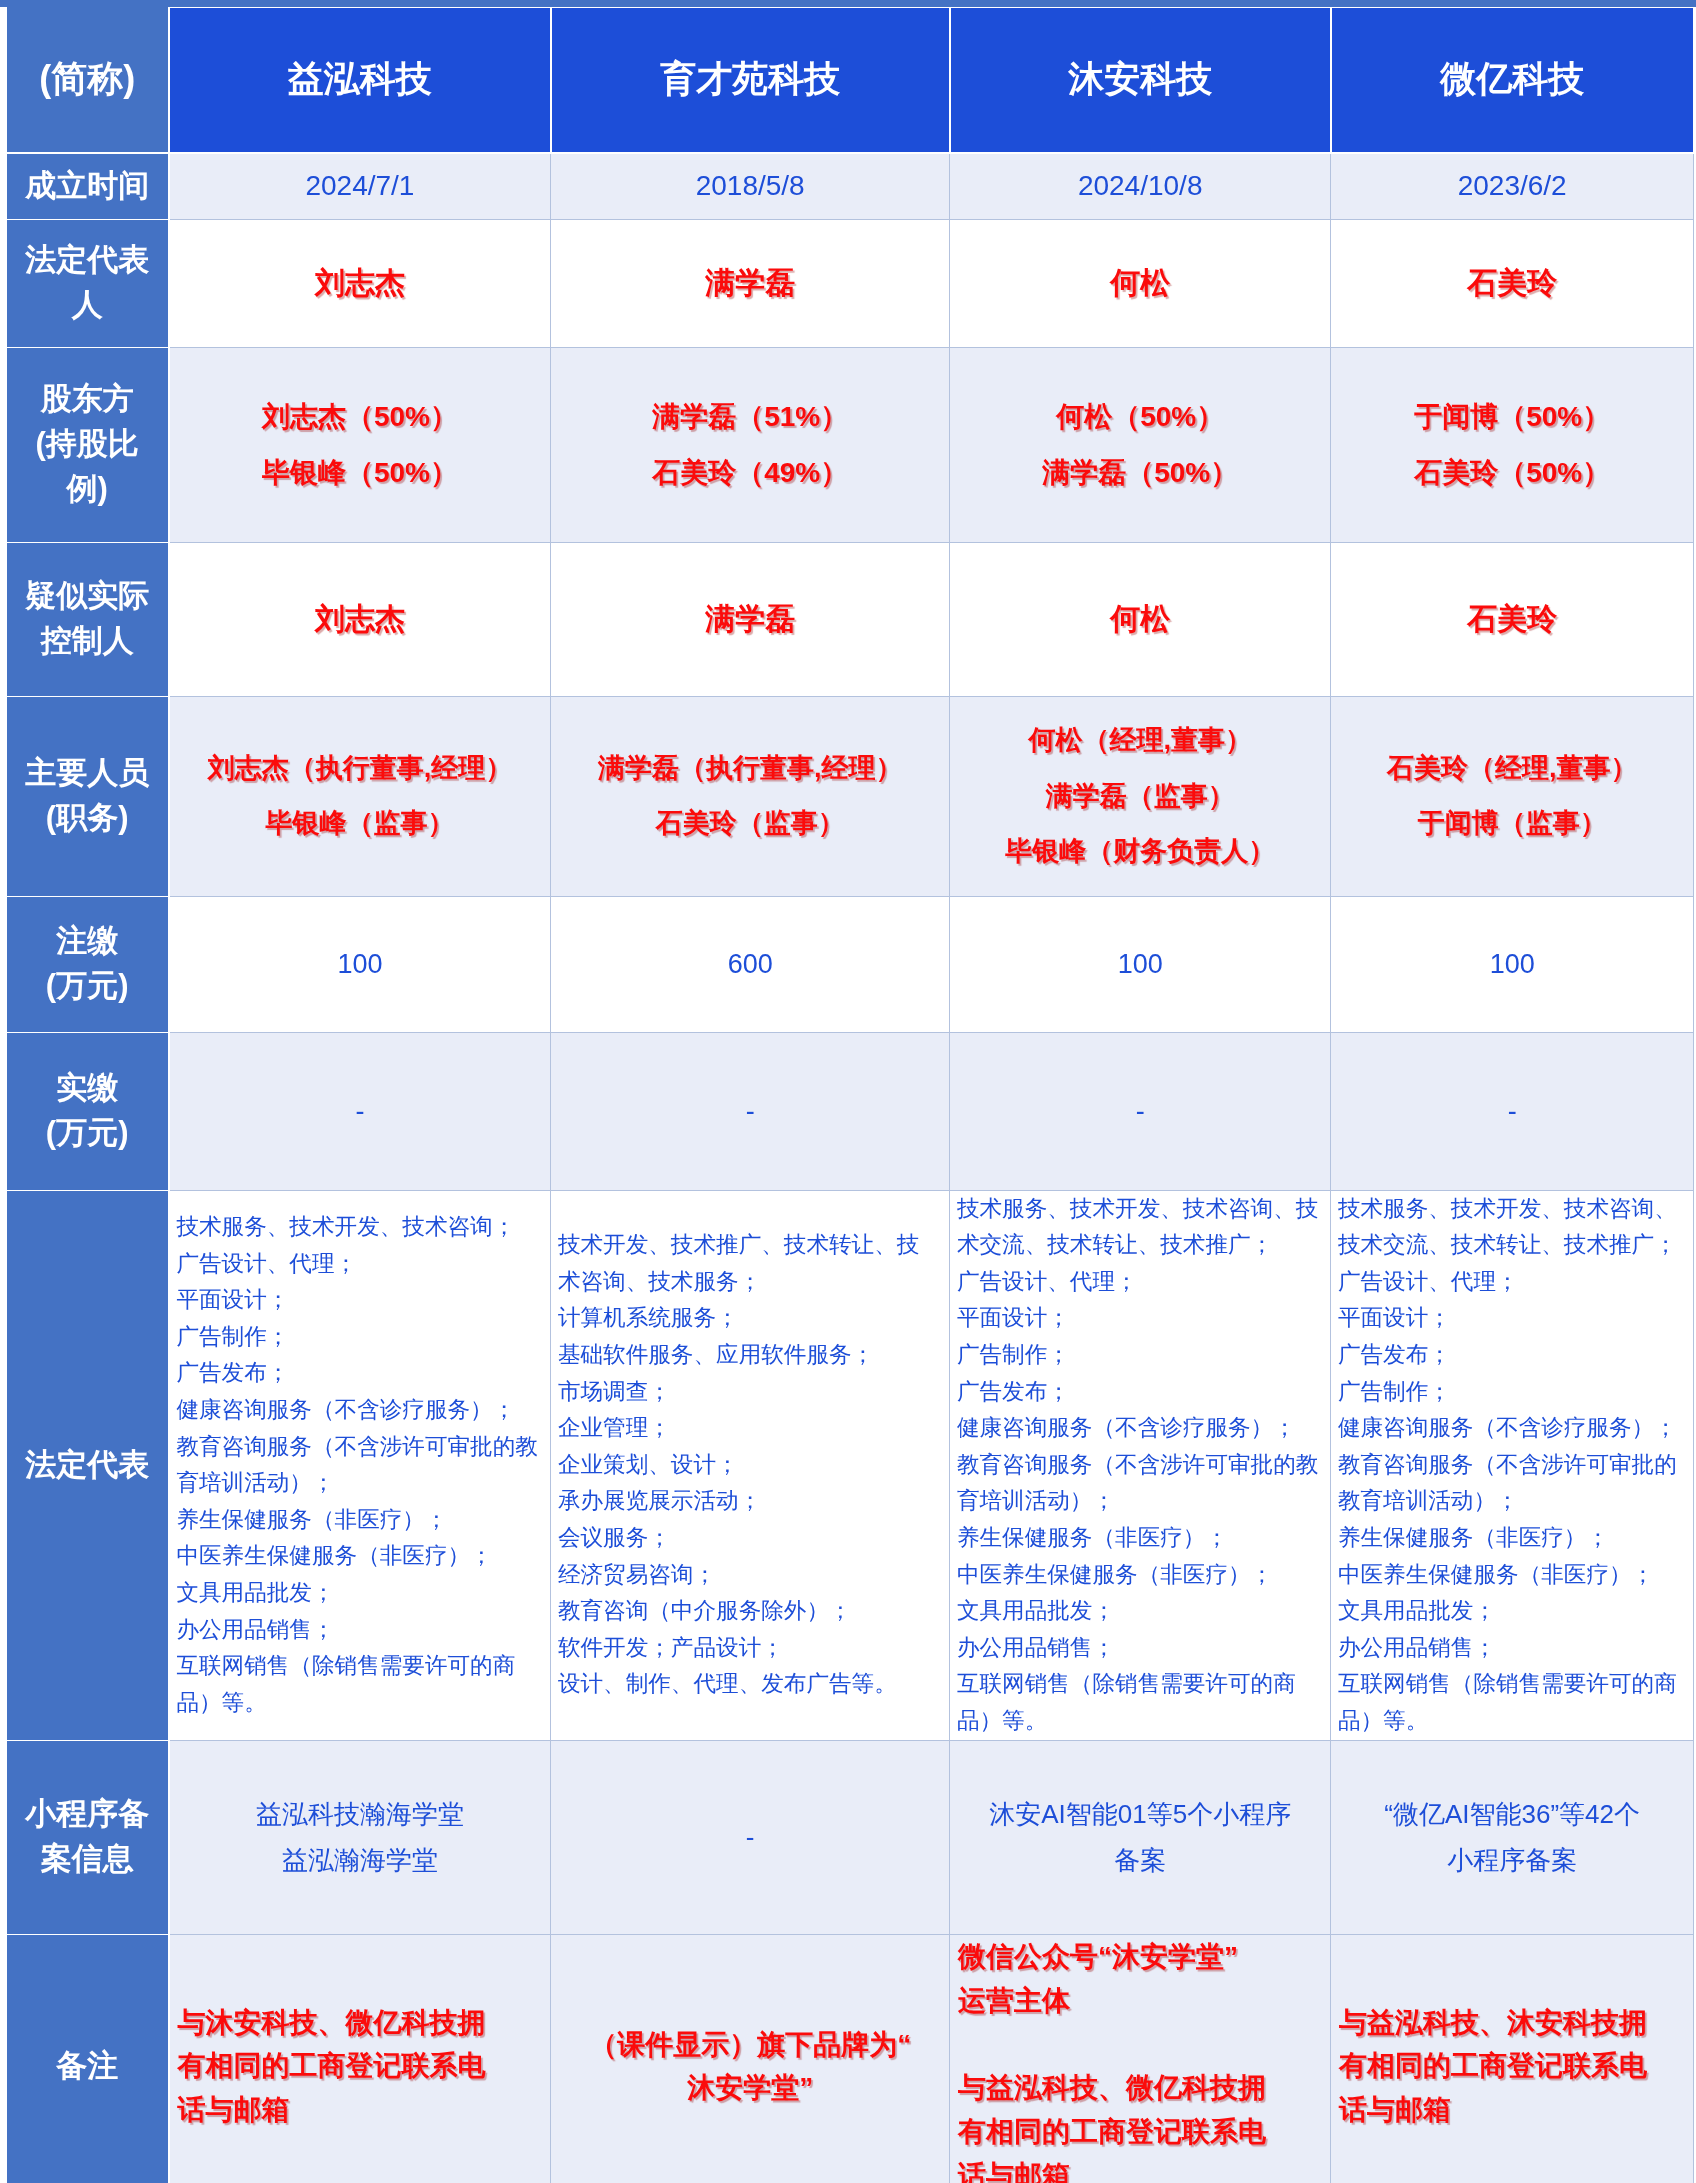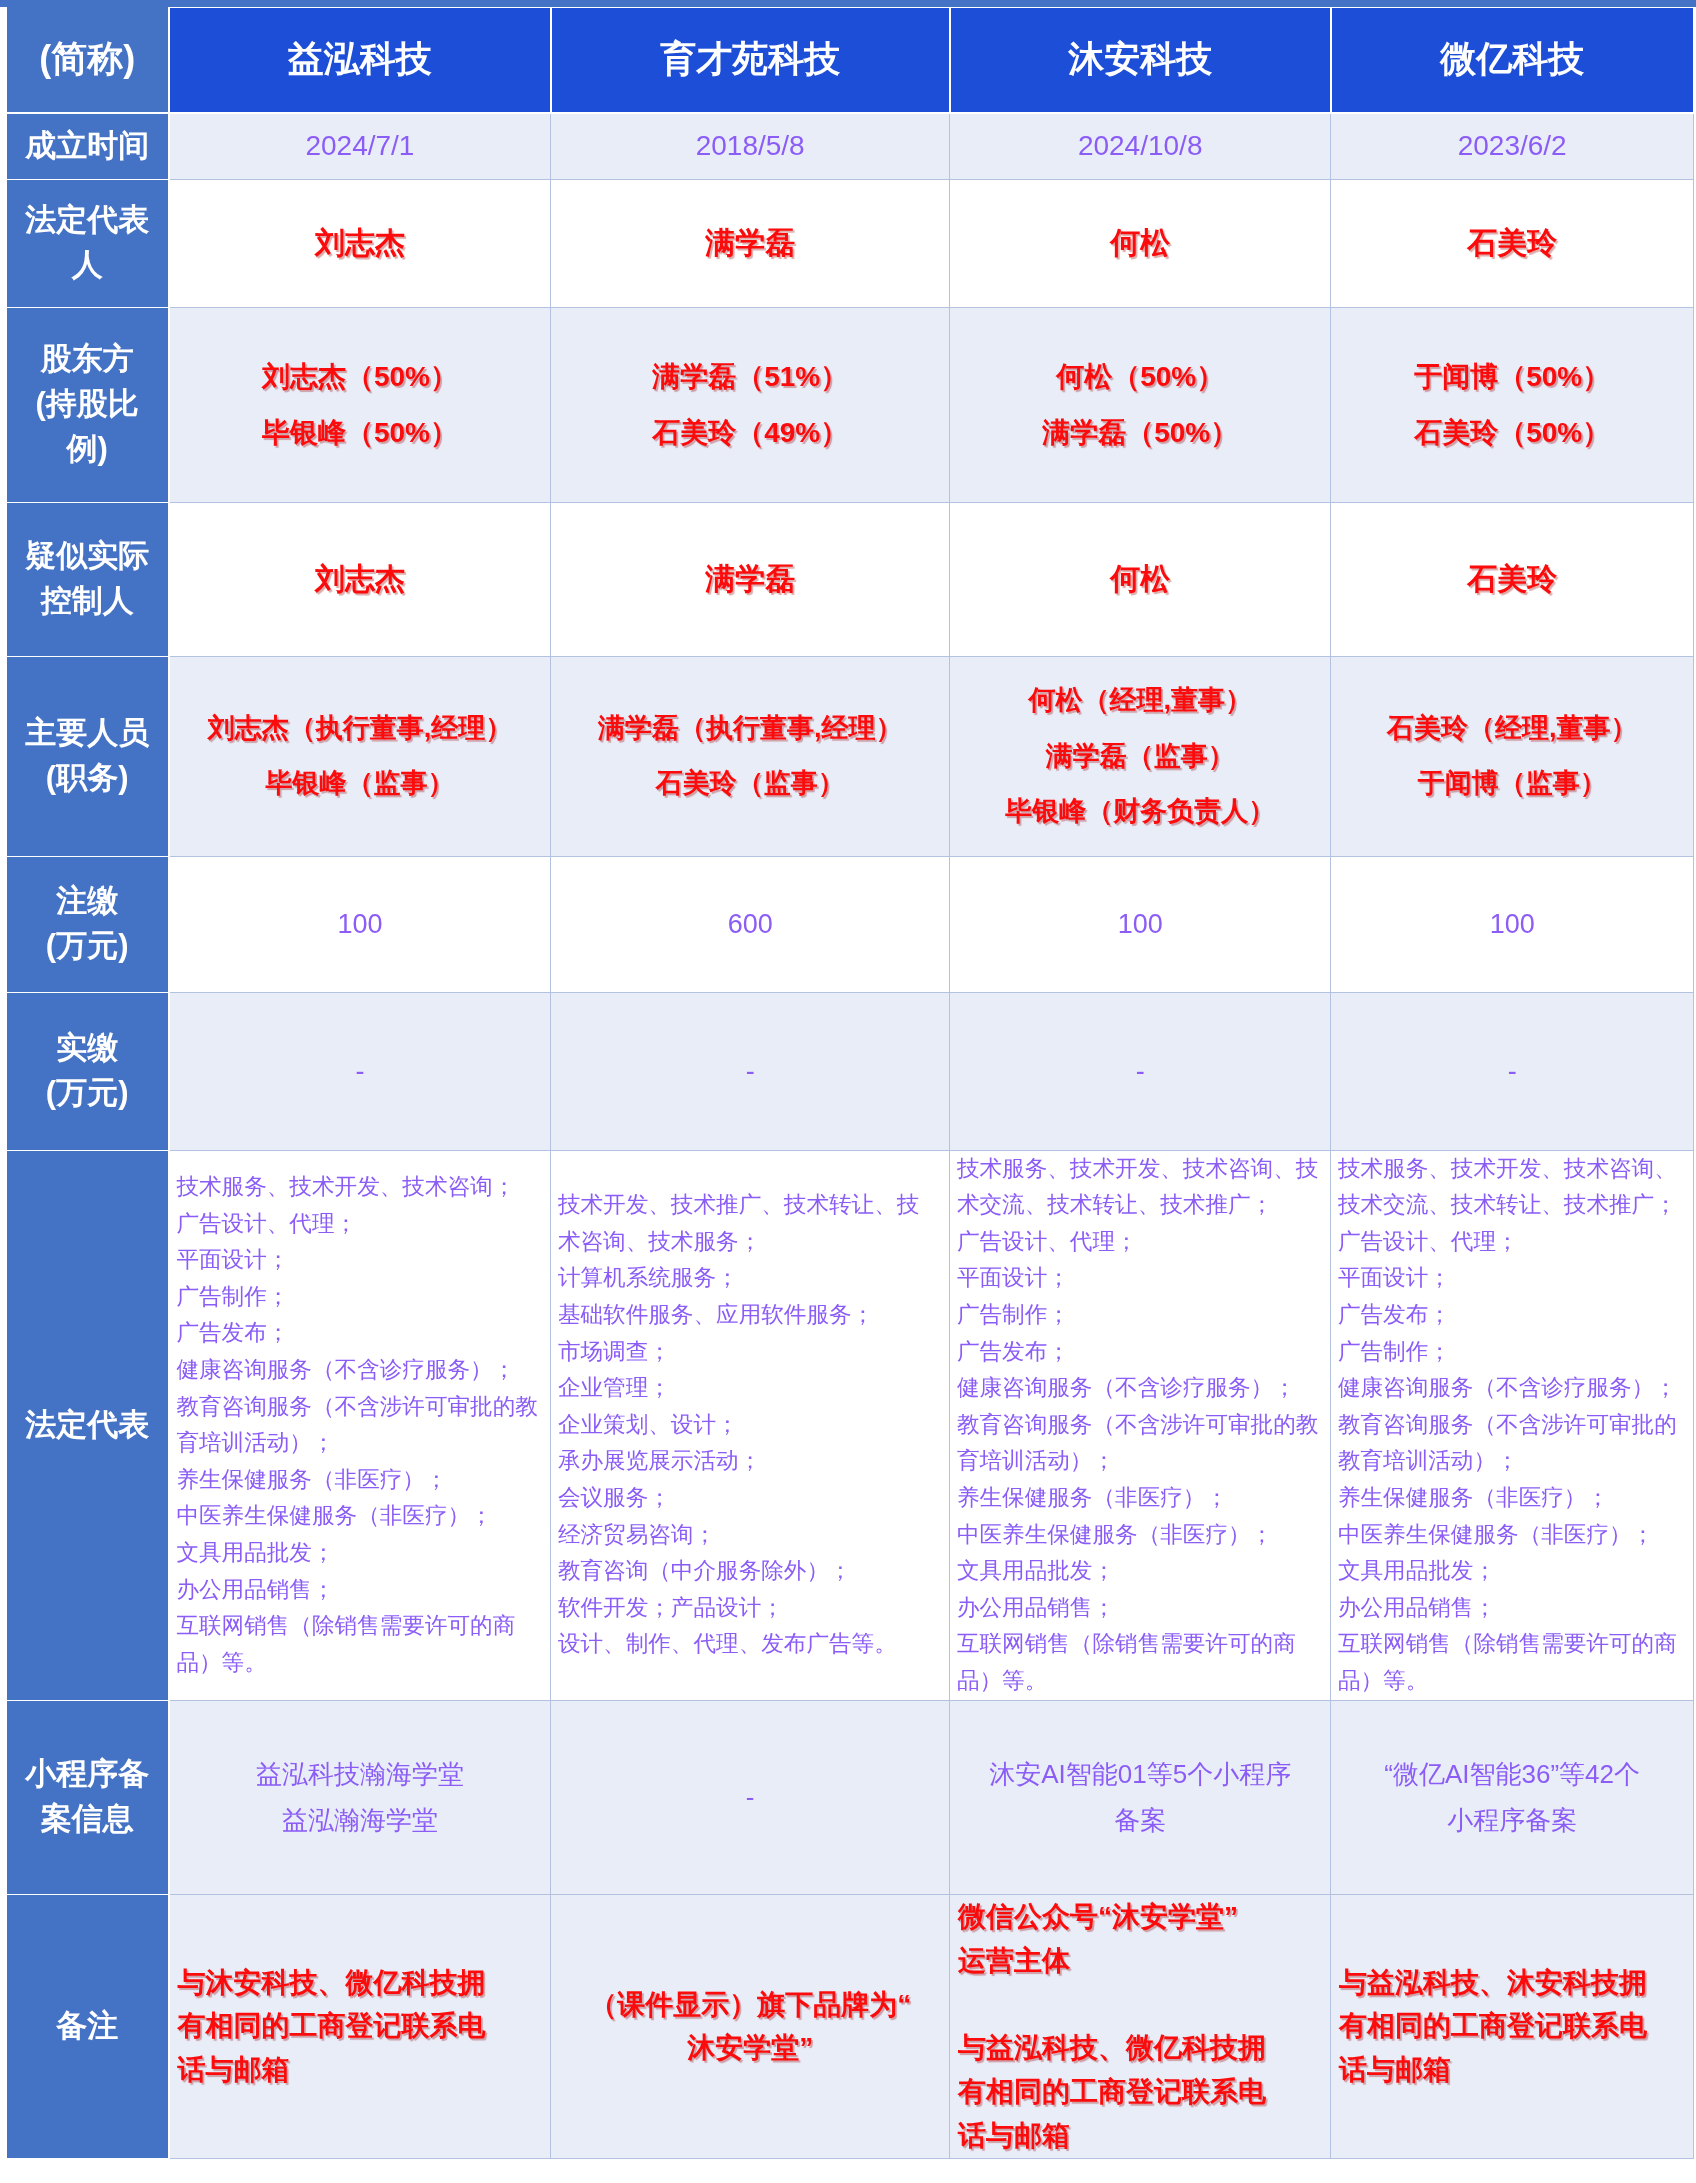--- a/index.html
+++ b/index.html
@@ -13,37 +13,37 @@
         border-right:2.9px solid #ffffff;border-bottom:2.9px solid #ffffff;border-top:1.9px solid #ffffff;}
   th.hl{background:#4472C4;color:#ffffff;font-weight:bold;font-size:36px;
         border-right:2.9px solid #ffffff;border-bottom:2.9px solid #ffffff;}
   
   td.lbl{background:#4472C4;color:#ffffff;font-weight:bold;font-size:31px;line-height:1.45;
          white-space:pre-line;border-right:2.9px solid #ffffff;border-bottom:1.4px solid rgba(255,255,255,0.55);}
   
   td.c{border:1.4px solid #b3c2de;white-space:pre-line;}
   tr.bg-a td.c{background:#e9edf8;}
   tr.bg-b td.c{background:#ffffff;}
-  .black{color:#8b5cf6;}
+  .black{color:#1d4ed8;}
   .red{color:#fb0b0b;font-weight:bold;text-shadow:1.9px 1.9px 1px rgba(150,0,0,0.33);}
   
   tr.r-founded td.c{font-size:28px;}
   tr.r-legal td.c{font-size:30px;}
   tr.r-share td.c{font-size:28px;line-height:2.0;}
   tr.r-ctrl td.c{font-size:30px;}
   tr.r-pers td.c{font-size:27px;line-height:2.05;}
   tr.r-cap td.c{font-size:27px;}
   tr.r-scope td.c{font-size:22.6px;line-height:1.62;text-align:left;padding:0 8.6px 0 6.7px;}
   tr.r-mini td.c{font-size:26px;line-height:1.78;}
   tr.r-rem td.c{font-size:28px;line-height:1.57;text-align:left;padding:0 7.7px;
                 border-top:1.9px solid #000000;}
   tr.r-rem td.center{text-align:center;}
   tr.r-rem td.lbl{border-top:1.4px solid #4472C4;}
   
-  tr.h-hdr{height:106px;}  tr.h-founded{height:66px;} tr.h-legal{height:128px;}
+  tr.h-hdr{height:146px;}  tr.h-founded{height:66px;} tr.h-legal{height:128px;}
   tr.h-share{height:195px;margin-top:35px;} tr.h-ctrl{height:154px;}   tr.h-pers{height:200px;}
   tr.h-reg{height:136px;}   tr.h-paid{height:158px;}   tr.h-scope{height:517px;}
   tr.h-mini{height:194px;}  tr.h-rem{height:253px;}
 </style>
 </head>
 <body>
 
 <div class="sheet">
   <div class="top-strip"></div>
   <table class="cmp">

